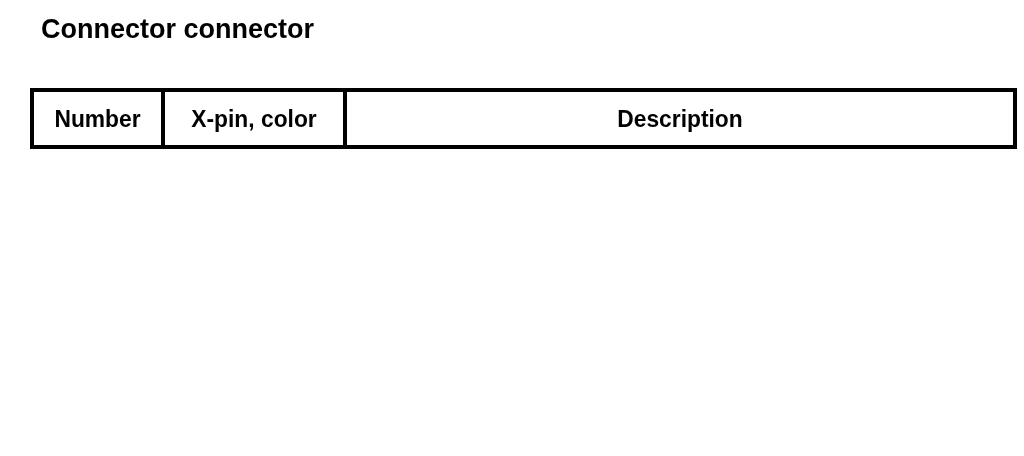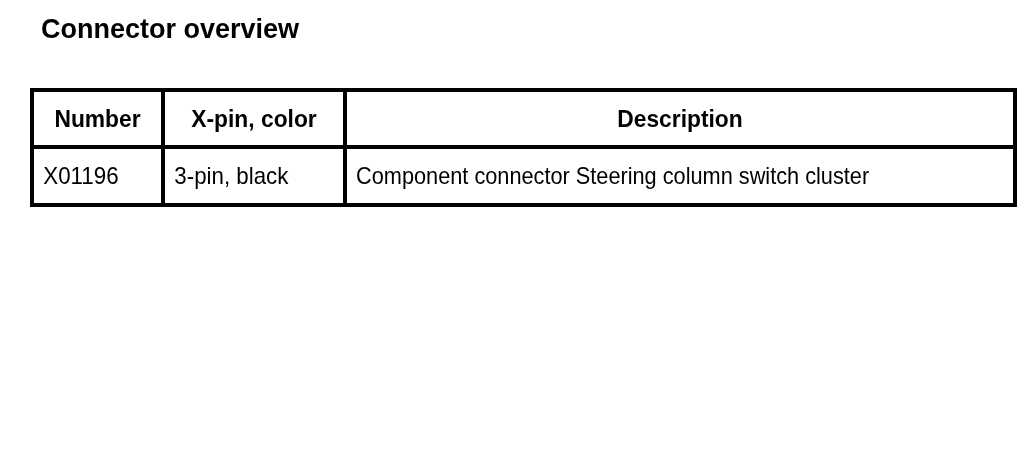--- a/index.html
+++ b/index.html
@@ -87,21 +87,21 @@
   }
   td.desc-cell .cell-pad {
     transform: scaleX(0.905);
   }
 </style>
 </head>
 <body>
 
 <div class="page">
 
-  <div class="page-title">Connector overview</div>
+  <div class="page-title">Connector connector</div>
 
   <div class="table-wrap">
     <table class="conn-table">
       <colgroup>
         <col class="c-number">
         <col class="c-xpin">
         <col class="c-desc">
       </colgroup>
       <thead>
         <tr>
@@ -110,28 +110,17 @@
           </th>
           <th>
             <span class="cell-pad">X-pin, color</span>
           </th>
           <th>
             <span class="cell-pad">Description</span>
           </th>
         </tr>
       </thead>
       <tbody>
-        <tr>
-          <td>
-            <span class="cell-pad">X01196</span>
-          </td>
-          <td>
-            <span class="cell-pad">3-pin, black</span>
-          </td>
-          <td class="desc-cell">
-            <span class="cell-pad">Component connector Steering column switch cluster</span>
-          </td>
-        </tr>
       </tbody>
     </table>
   </div>
 
 </div>
 
 </body></html>

